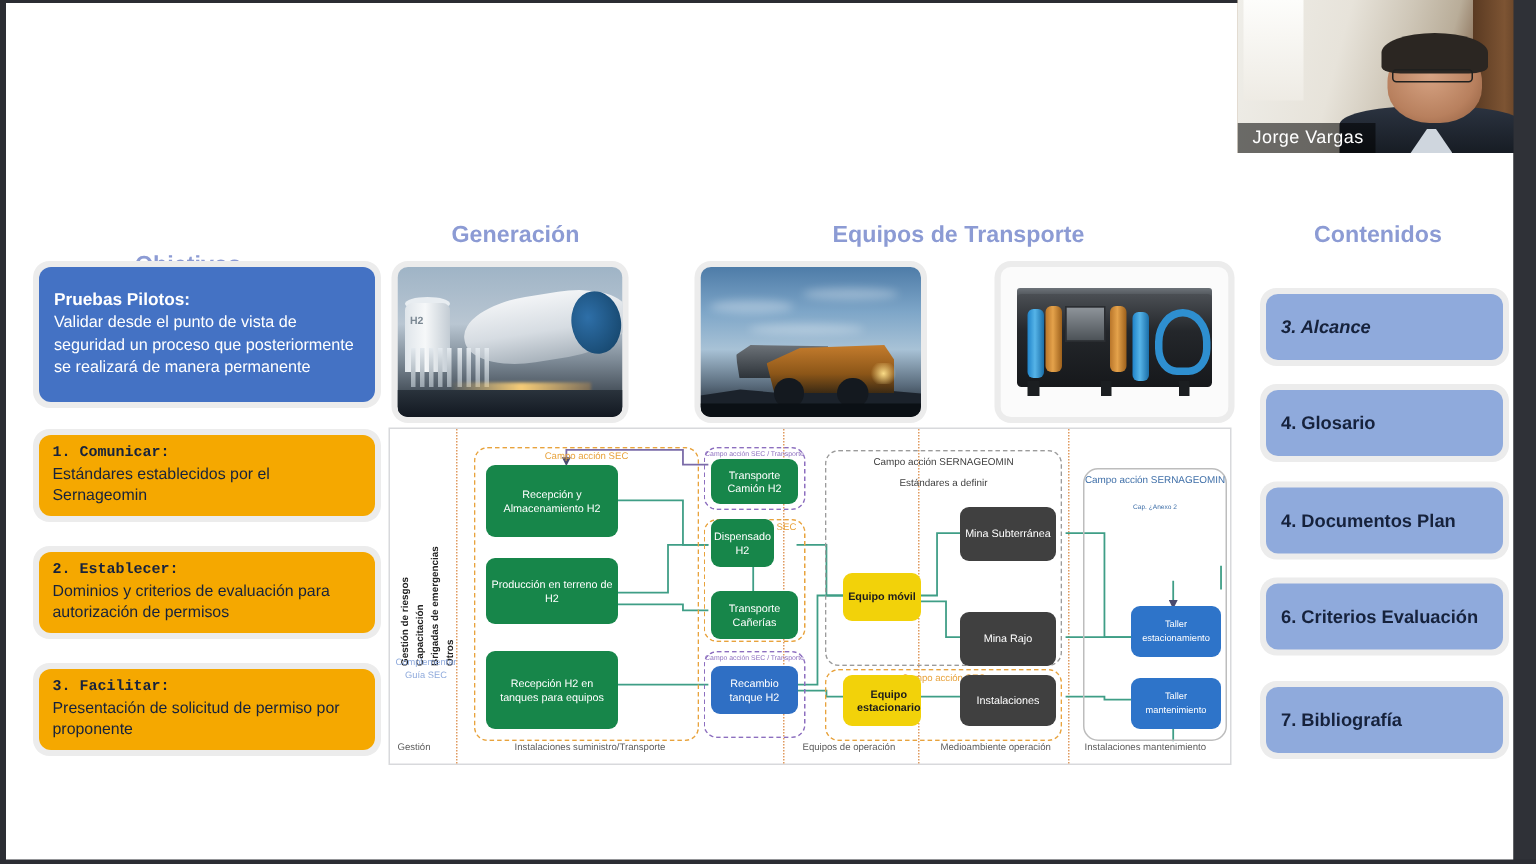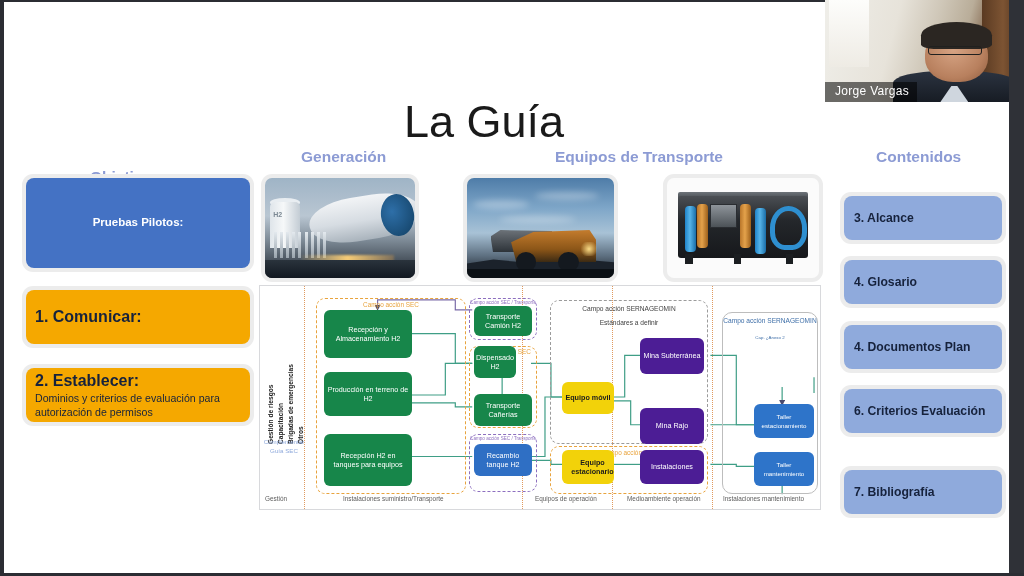--- a/index.html
+++ b/index.html
@@ -61,48 +61,48 @@
   }
 
   
   #pilot { left: 18px; top: 172px; width: 232px; height: 98px; }
   #pilot .inner {
     background: #4472c4;
     padding: 6px 10px;
     align-items: flex-start;
   }
   #pilot .t1 {
-    width: 100%; text-align: center;
+    width: 100%; text-align: left;
     color: #fff; font-weight: bold; font-size: 11.5px;
     margin-bottom: 2px;
   }
   #pilot .t2 {
     color: #fff; font-size: 10.8px; line-height: 15px;
   }
 
   
   .obj { left: 18px; width: 232px; }
   #obj1 { top: 284px; height: 62px; }
   #obj2 { top: 362px; height: 62px; }
   #obj3 { top: 440px; height: 62px; }
   .obj .inner {
     background: #f5a800;
     padding: 5px 9px;
     align-items: flex-start;
   }
-  .obj .t1 { color: #16223c; font-weight: bold; font-size: 16px; margin-bottom: 1px; }
+  .obj .t1 { color: #16223c; font-weight: bold; font-size: 10px; margin-bottom: 1px; font-family: Liberation Mono, monospace; }
   .obj .t2 { color: #16223c; font-size: 10.6px; line-height: 14px; }
 
   
   .cont { left: 836px; width: 166px; height: 52px; }
-  #cont1 { top: 190px; }
+  #cont1 { top: 190px; font-style: italic; }
   #cont2 { top: 254px; }
   #cont3 { top: 319px; }
   #cont4 { top: 383px; }
-  #cont5 { top: 464px; }
+  #cont5 { top: 452px; }
   .cont .inner {
     background: #8faadc;
     padding: 4px 10px;
     align-items: flex-start;
   }
   .cont .t1 { color: #16223c; font-weight: bold; font-size: 12.2px; }
 
   
   .photo {
     position: absolute;
@@ -317,21 +317,21 @@
     border-radius: 6px;
     display: flex; align-items: center; justify-content: center;
     text-align: center;
     font-size: 7.2px;
     line-height: 9.4px;
     color: #ffffff;
     padding: 2px 3px;
   }
   .node.green  { background: #17864a; }
   .node.yellow { background: #f2d20a; color: #1c1c1c; font-weight: bold; }
-  .node.brown  { background: #4c1d95; }
+  .node.brown  { background: #404040; }
   .node.blue   { background: #2f6fc4; }
   .node.blue2  { background: #2e74c9; font-size: 6.2px; }
 
   
   #conn { position: absolute; left: 0; top: 0; width: 100%; height: 100%; pointer-events: none; }
 
   
   #webcam {
     position: absolute;
     left: 825px; top: 0;
@@ -406,42 +406,49 @@
   #edge-right { position:absolute; right:0; top:0; width:15px; height:576px; background:#2f3137; }
   #edge-bottom{ position:absolute; left:0; bottom:0; width:1024px; height:3px; background:#2b2d33; }
 </style>
 </head>
 <body>
 
 <div id="screen">
 
   <div id="slide">
 
-    <div class="slide-title">La Guía</div>
 
     <div class="col-head" id="head-objetivos">Objetivos</div>
     <div class="col-head" id="head-generacion">Generación</div>
     <div class="col-head" id="head-transporte">Equipos de Transporte</div>
     <div class="col-head" id="head-contenidos">Contenidos</div>
 
     <div class="card" id="pilot">
       <div class="inner">
         <div class="t1">Pruebas Pilotos:</div>
+        <div class="t2">Validar desde el punto de vista de seguridad un proceso que posteriormente se realizará de manera permanente</div>
       </div>
     </div>
 
     <div class="card obj" id="obj1">
       <div class="inner">
         <div class="t1">1. Comunicar:</div>
+        <div class="t2">Estándares establecidos por el Sernageomin</div>
       </div>
     </div>
     <div class="card obj" id="obj2">
       <div class="inner">
         <div class="t1">2. Establecer:</div>
         <div class="t2">Dominios y criterios de evaluación para autorización de permisos</div>
+      </div>
+    </div>
+    <div class="card obj" id="obj3">
+      <div class="inner">
+        <div class="t1">3. Facilitar:</div>
+        <div class="t2">Presentación de solicitud de permiso por proponente</div>
       </div>
     </div>
 
     <div class="card cont" id="cont1">
       <div class="inner">
           <div class="t1">3. Alcance</div>
         </div>
     </div>
     <div class="card cont" id="cont2">
       <div class="inner">

